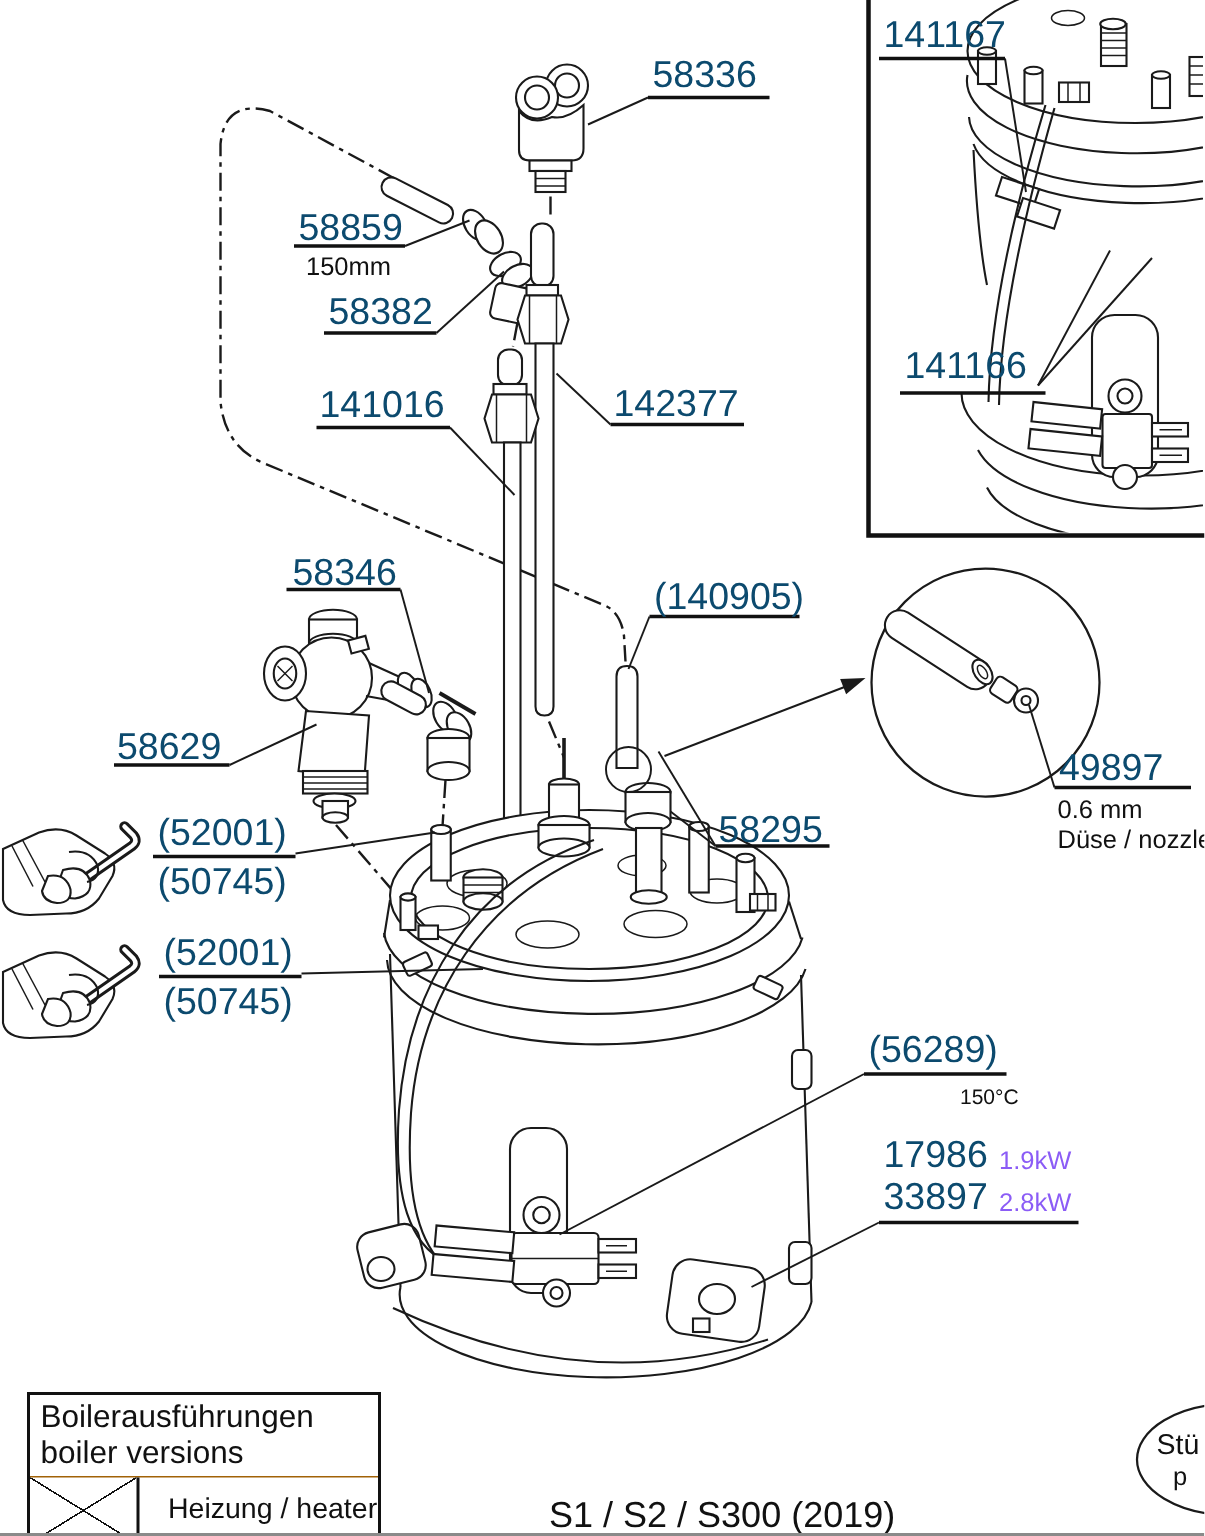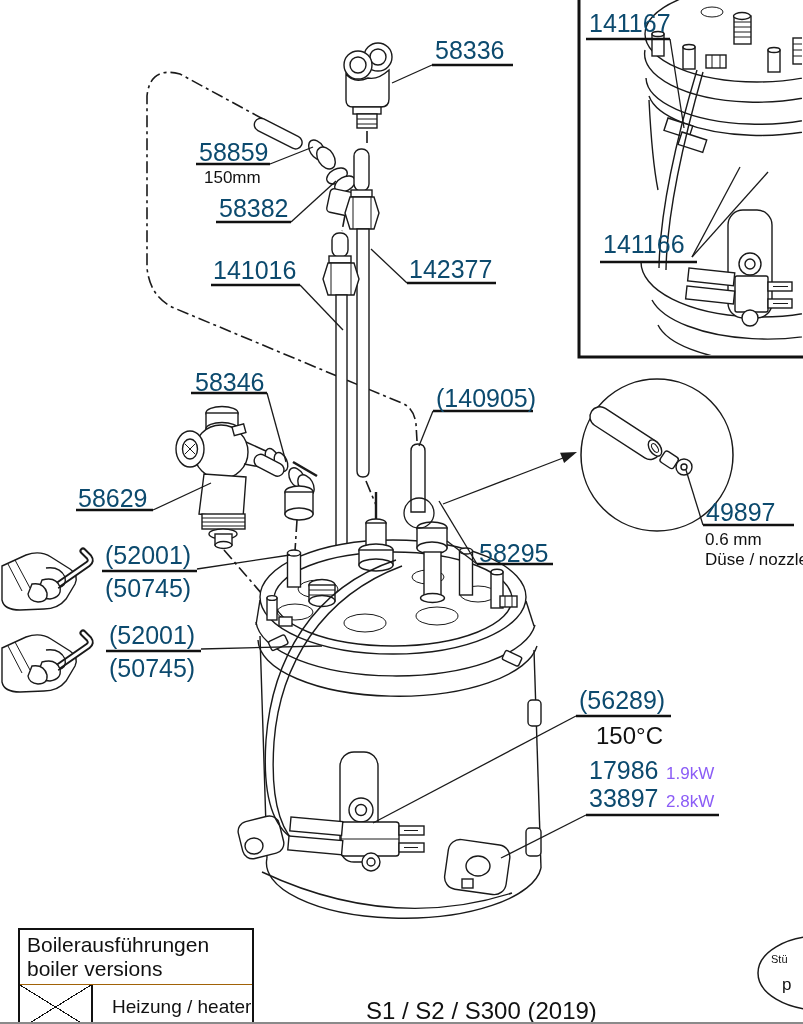--- a/index.html
+++ b/index.html
@@ -10,35 +10,35 @@
   .s{stroke:#1a1a1a;stroke-width:1.4;fill:#fff;}
   .n{stroke:#1a1a1a;stroke-width:1.4;fill:none;}
   .t{stroke:#1a1a1a;stroke-width:1;fill:none;}
   .ln{stroke:#1a1a1a;stroke-width:1.3;fill:none;}
   .ul{stroke:#111;stroke-width:2.4;fill:none;}
   .dd{stroke:#1a1a1a;stroke-width:1.6;fill:none;stroke-dasharray:12 4 3 4;}
   .th{stroke:#1a1a1a;stroke-width:2.6;fill:none;}
   
   .co{position:absolute;font-size:25px;line-height:1;white-space:nowrap;color:#0c4a6e;}
   .sm{position:absolute;font-size:17px;line-height:1;white-space:nowrap;color:#111;text-align:center;}
-  .md{position:absolute;font-size:24px;line-height:1;white-space:nowrap;color:#111;}
+  .md{position:absolute;font-size:14px;line-height:1;white-space:nowrap;color:#111;margin-left:44px;}
   .kw{position:absolute;font-size:17px;line-height:1;white-space:nowrap;color:#8b5cf6;}
   
   #vtable{position:absolute;left:18px;top:928px;width:236px;height:120px;
           border:2.5px solid #111;box-sizing:border-box;background:#fff;}
   #vtable .hdr{height:51px;border-bottom:1px solid #a16207;padding:3px 0 0 7px;
                font-size:21px;line-height:1.15;}
   #vtable .row{display:flex;height:44px;}
   #vtable .xcell{width:71px;border-right:2px solid #111;position:relative;
     background:
       linear-gradient(to top right,transparent 49.3%,#111 49.3% 50.7%,transparent 50.7%),
       linear-gradient(to bottom right,transparent 49.3%,#111 49.3% 50.7%,transparent 50.7%);}
   #vtable .lcell{flex:1;display:flex;align-items:center;padding-left:19px;font-size:19px;}
   #footer-model{position:absolute;left:366px;top:999px;font-size:24px;line-height:1;}
-  #badge-l1{position:absolute;left:771px;top:953px;font-size:11px;}
+  #badge-l1{position:absolute;left:771px;top:953px;font-size:19px;}
   #badge-l2{position:absolute;left:782px;top:975px;font-size:17px;}
   #bottom-edge{position:absolute;left:0;top:1022px;width:803px;height:2px;background:#8a8a8a;}
 </style>
 </head>
 <body>
 
 <div id="page">
 
 <svg id="art" width="803" height="1024" viewBox="0 0 803 1024">
   <defs>

